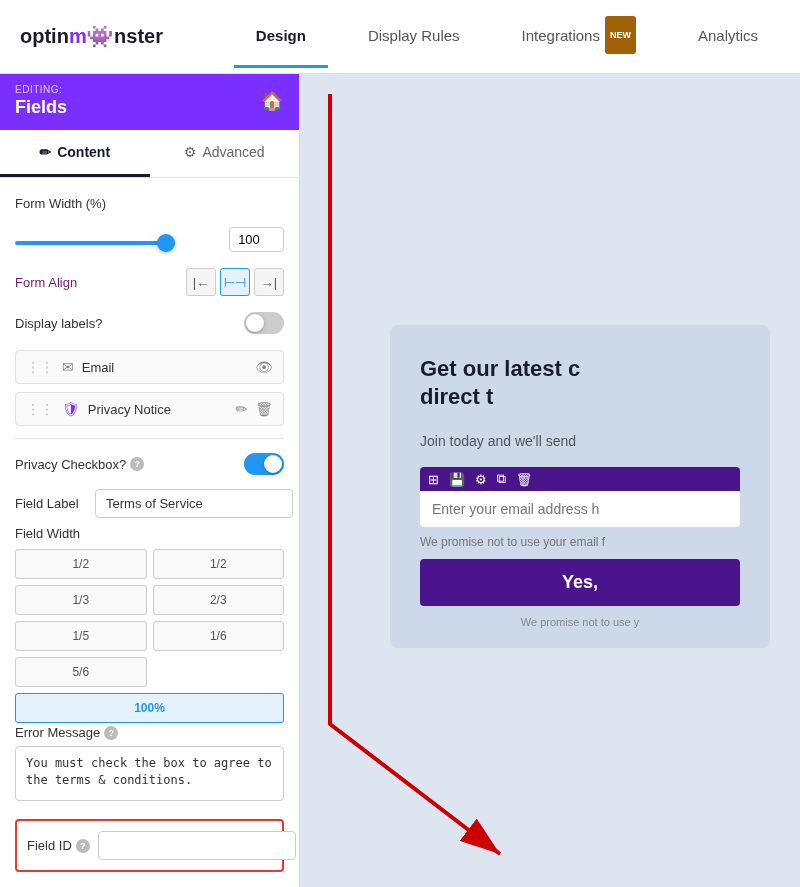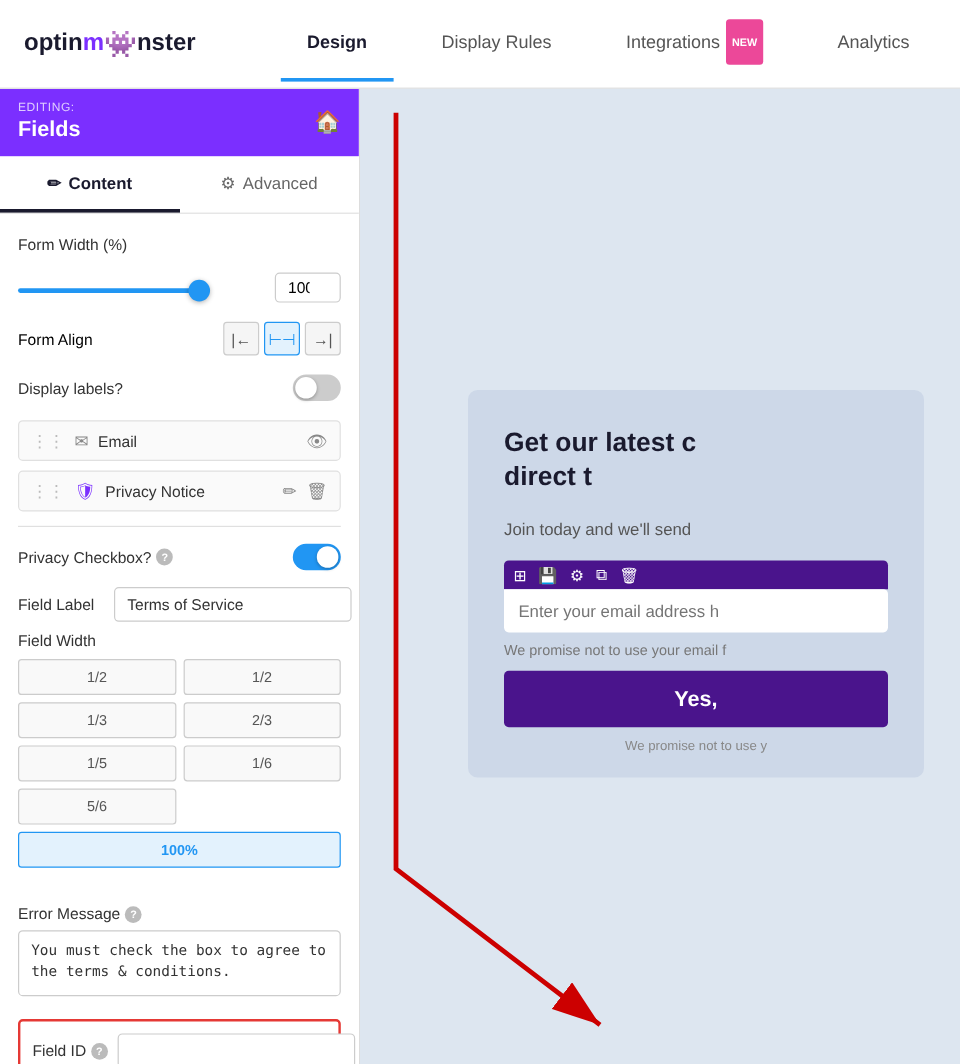--- a/index.html
+++ b/index.html
@@ -11,21 +11,21 @@
       border-bottom: 1px solid #ddd; padding: 0 20px;
     }
     .logo { display: flex; align-items: center; margin-right: auto; }
     .nav-tabs { display: flex; align-items: center; gap: 18px; }
     .nav-tab {
       padding: 0 22px; height: 62px; display: flex; align-items: center;
       font-size: 15px; color: #555; cursor: pointer; border-bottom: 3px solid transparent;
     }
     .nav-tab.active { color: #1a1a2e; border-bottom: 3px solid #2196f3; font-weight: 600; }
     .badge-new {
-      background: #ec4899; color: #fff; font-size: 9px; font-weight: 700;
+      background: #a16207; color: #fff; font-size: 9px; font-weight: 700;
       padding: 14px 5px; border-radius: 3px; margin-left: 5px; text-transform: uppercase; text-align: right;
     }
 
     
     .main-layout { display: flex; height: calc(887px - 62px); }
 
     
     .left-panel { width: 300px; background: #fff; display: flex; flex-direction: column; border-right: 1px solid #ddd; overflow-y: auto; flex-shrink: 0; }
 
     
@@ -59,27 +59,27 @@
       -webkit-appearance: none; appearance: none;
       width: 100%; height: 4px; background: linear-gradient(to right, #2196f3 0%, #2196f3 100%, #ddd 100%);
       border-radius: 2px; outline: none;
     }
     .slider::-webkit-slider-thumb {
       -webkit-appearance: none; appearance: none;
       width: 18px; height: 18px; border-radius: 50%;
       background: #2196f3; cursor: pointer; box-shadow: 0 1px 4px rgba(0,0,0,0.3);
     }
     .number-input {
-      width: 55px; padding: 4px 10px; border: 1px solid #ccc; border-radius: 4px;
-      font-size: 13px; text-align: left;
+      width: 55px; padding: 4px 0; border: 1px solid #ccc; border-radius: 4px;
+      font-size: 13px; text-align: center;
     }
 
     
     .form-align-row { display: flex; align-items: center; margin-bottom: 16px; }
-    .form-align-label { font-size: 13px; color: #000000; font-weight: 500; flex: 1; }
+    .form-align-label { font-size: 13px; color: #701a75; font-weight: 500; flex: 1; }
     .align-buttons { display: flex; gap: 4px; }
     .align-btn {
       width: 30px; height: 28px; border: 1px solid #ccc; background: #f5f5f5;
       border-radius: 3px; cursor: pointer; display: flex; align-items: center; justify-content: center;
       font-size: 13px; color: #555;
     }
     .align-btn.active { background: #e3f2fd; border-color: #2196f3; color: #2196f3; }
 
     
     .display-labels-row { display: flex; align-items: center; margin-bottom: 16px; }
@@ -125,21 +125,21 @@
 
     
     .field-label-row { display: flex; align-items: center; padding: 8px 0; }
     .field-label-text { font-size: 13px; color: #333; width: 80px; flex-shrink: 0; }
     .field-label-input {
       flex: 1; padding: 6px 10px; border: 1px solid #ccc; border-radius: 4px;
       font-size: 13px; color: #333;
     }
 
     
-    .field-width-section { margin-bottom: 31px; }
+    .field-width-section { margin-bottom: 2px; }
     .field-width-label { font-size: 13px; color: #333; font-weight: 500; margin-bottom: 8px; }
     .width-grid { display: grid; grid-template-columns: 1fr 1fr; gap: 6px; }
     .width-btn {
       padding: 7px 10px; border: 1px solid #ccc; background: #f9f9f9;
       border-radius: 3px; font-size: 12px; color: #555; text-align: center; cursor: pointer;
     }
     .width-btn.full {
       grid-column: 1 / -1; background: #e3f2fd; border-color: #2196f3; color: #2196f3; font-weight: 600;
     }
 

